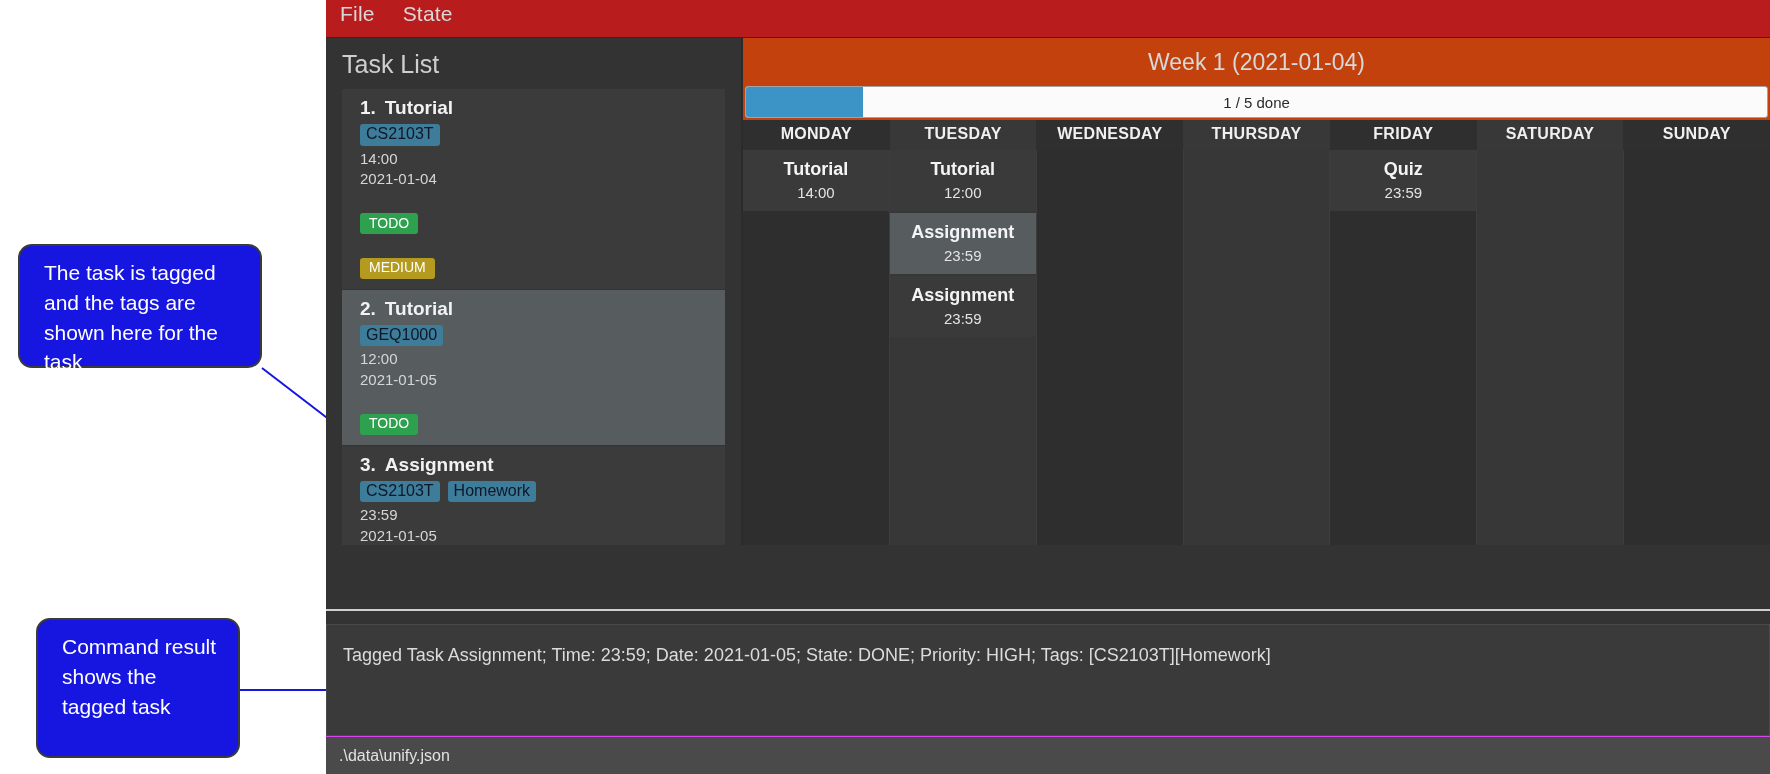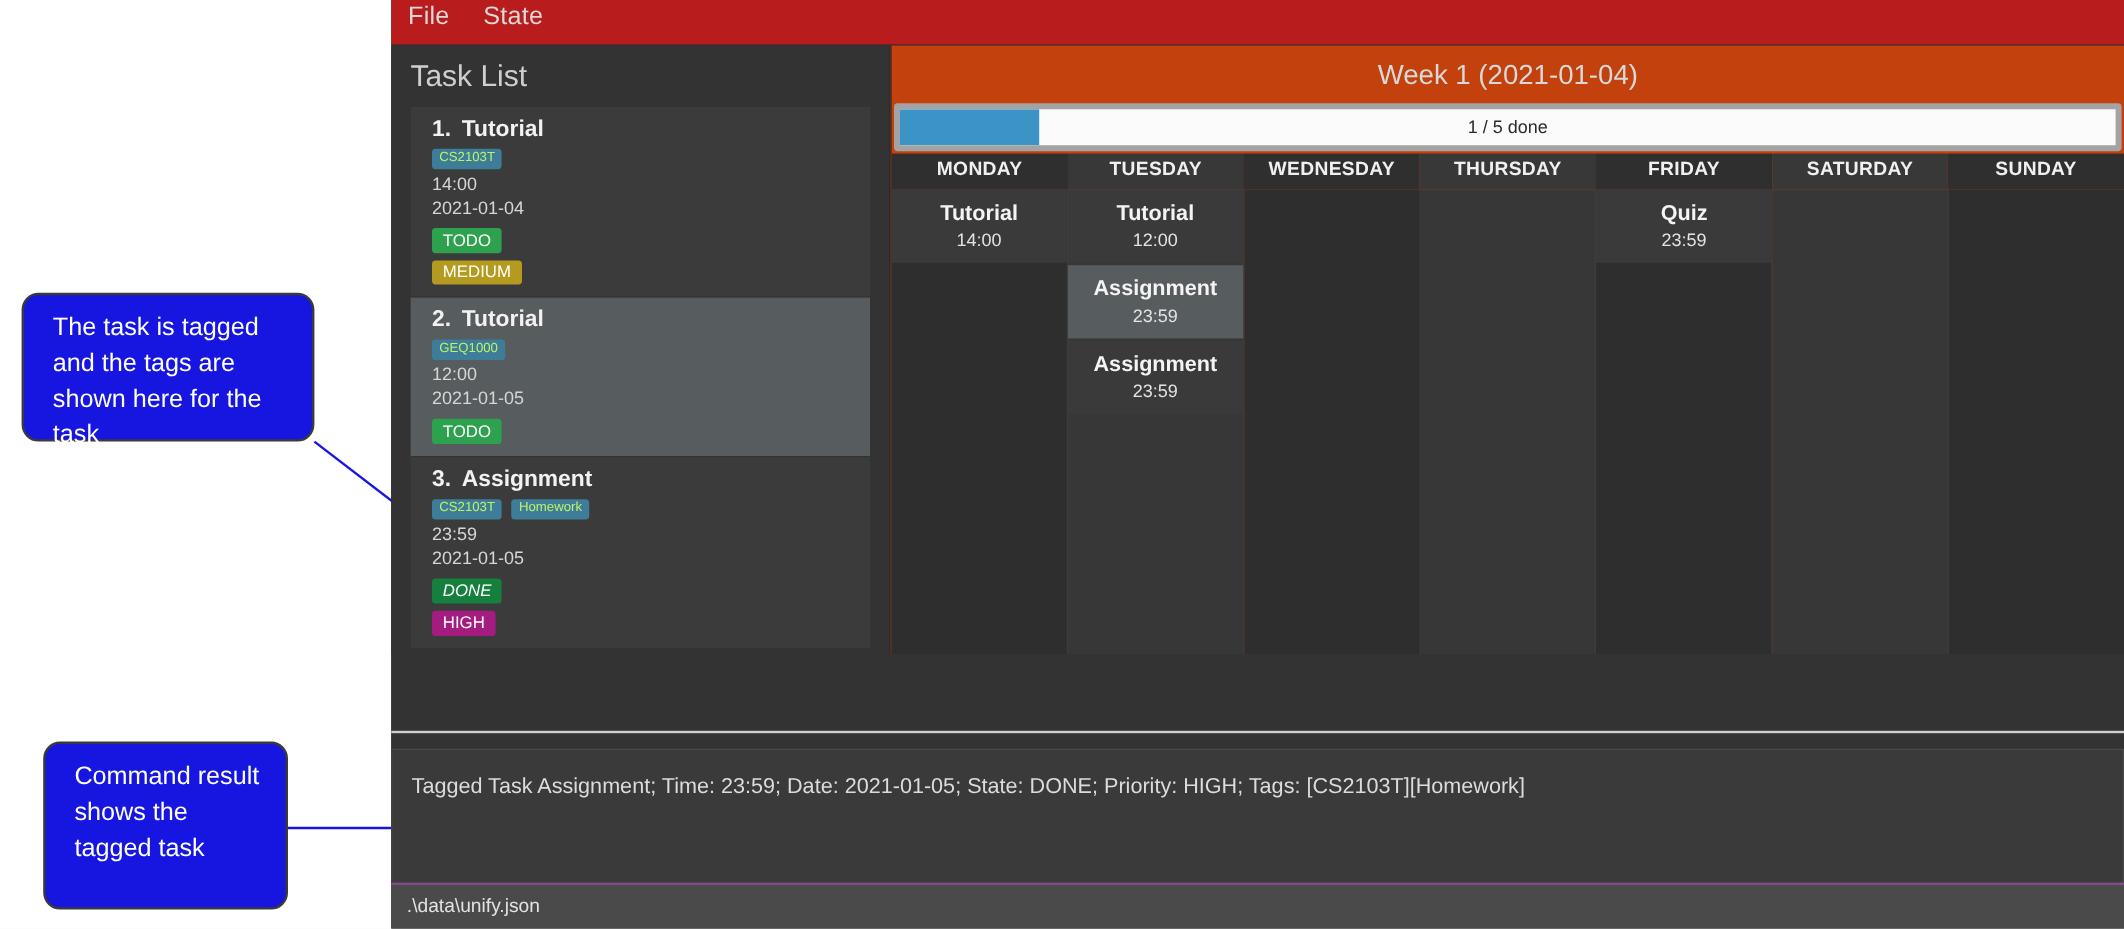--- a/index.html
+++ b/index.html
@@ -88,33 +88,33 @@
     margin-bottom: 5px;
   }
   .task-index, .task-name {
     color: #f2f2f2;
     font-size: 19px;
     font-weight: bold;
   }
   .tag-row { display: flex; gap: 8px; margin-bottom: 3px; }
   .tag-chip {
     background: #3d7d99;
-    color: #bef264;
-    font-size: 11px;
+    color: #0f172a;
+    font-size: 16px;
     padding: 2px 6px 3px 6px;
     border-radius: 3px;
     line-height: 1.05;
     text-align: right;
   }
   .task-meta {
     color: #d6d6d6;
     font-size: 15px;
     line-height: 1.35;
   }
-  .badge-row { margin-top: 3px; }
+  .badge-row { margin-top: 21px; }
   .badge {
     display: inline-block;
     color: #ffffff;
     font-size: 14px;
     padding: 2.5px 9px 3.5px 9px;
     border-radius: 3px;
     line-height: 1.05;
     margin-top: 3px;
   }
   .badge.state-todo { background: #2ea14f; }
@@ -136,21 +136,21 @@
     color: #d8d8d8;
     font-size: 23px;
     padding: 11px 0 10px 0;
     font-weight: 400;
   }
   .progress-outer {
     position: relative;
     height: 30px;
     margin: 0 2px 2px 2px;
     background: #fbfbfb;
-    border: 5px solid #a3a3a3;
+    border: 1px solid #a3a3a3;
     border-radius: 3px;
     overflow: hidden;
   }
   .progress-fill {
     position: absolute;
     left: 0; top: 0; bottom: 0;
     background: #3b93c6;
   }
   .progress-label {
     position: absolute;

